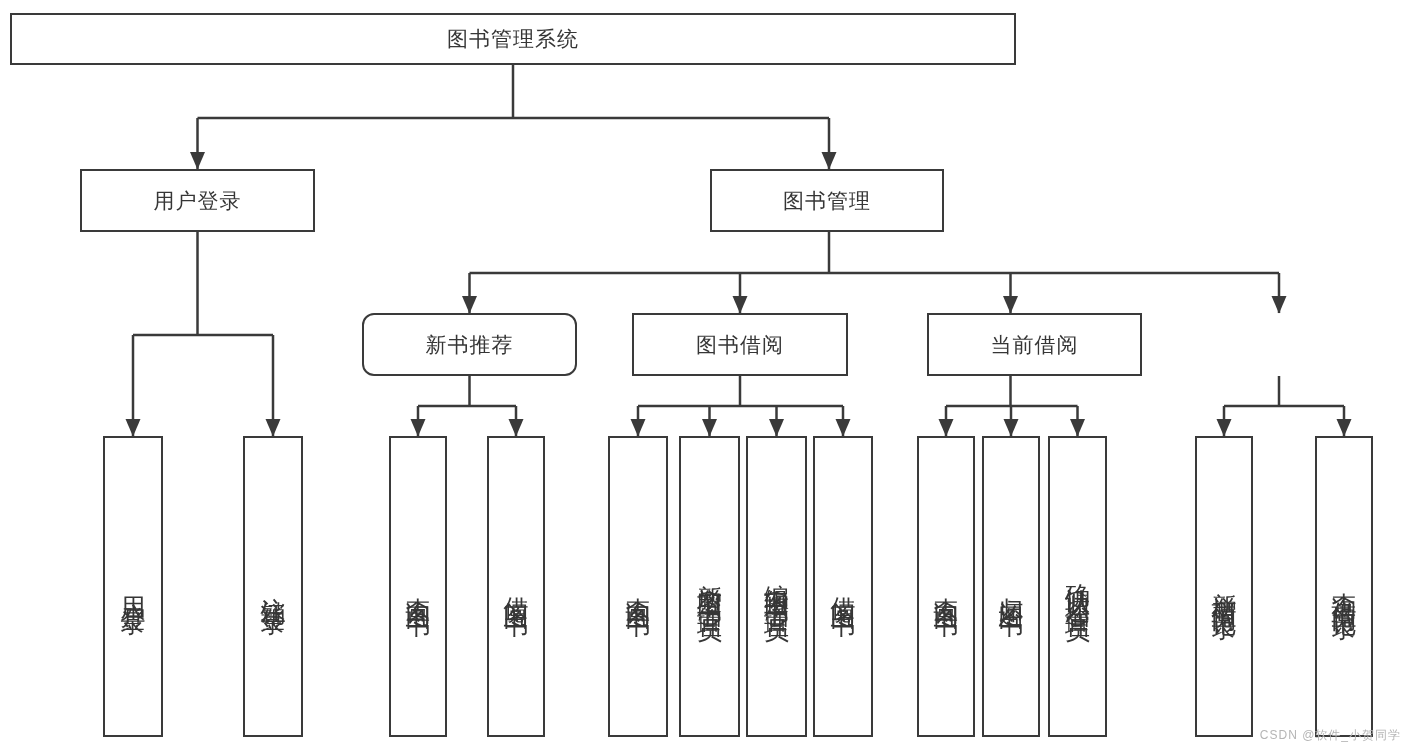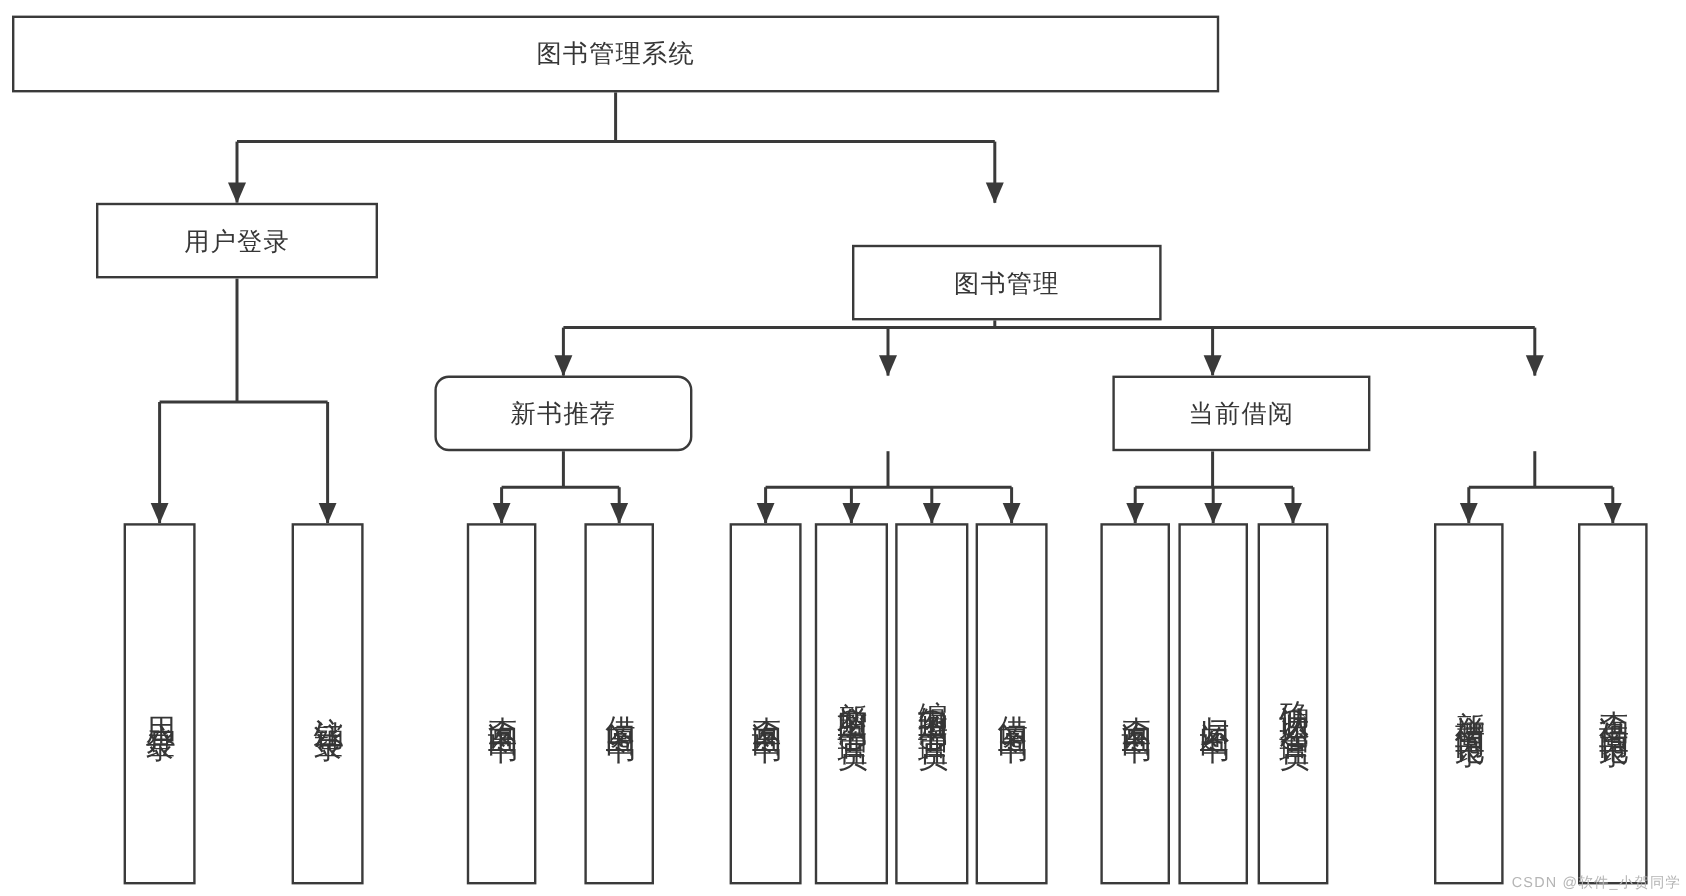--- a/index.html
+++ b/index.html
@@ -25,24 +25,24 @@
   .hbox { font-size: 21px; letter-spacing: 1px; }
   .vbox span {
     writing-mode: vertical-rl;
     text-orientation: mixed;
     font-size: 25px;
     letter-spacing: 5px;
     line-height: 1;
     white-space: nowrap;
   }
   
-  #b-root      { left: 10px;   top: 13px;  width: 1006px; height: 64px; }
+  #b-root      { left: 10px;   top: 13px;  width: 1006px; height: 52px; }
   
   #b-login     { left: 80px;   top: 169px; width: 235px;  height: 63px; }
-  #b-bookmgmt  { left: 710px;  top: 169px; width: 258px;  height: 63px; margin-top: 35px; }
+  #b-bookmgmt  { left: 710px;  top: 169px; width: 234px;  height: 63px; }
   
   #b-newbooks  { left: 362px;  top: 313px; width: 215px;  height: 63px; border-radius: 12px; }
   #b-borrow    { left: 632px;  top: 313px; width: 216px;  height: 63px; }
   #b-current   { left: 927px;  top: 313px; width: 215px;  height: 63px; }
   #b-records   { left: 1172px; top: 313px; width: 214px;  height: 63px; }
   
   .leaf { top: 436px; height: 301px; }
   #l1  { left: 103px;  width: 60px; }
   #l2  { left: 243px;  width: 60px; }
   #l3  { left: 389px;  width: 58px; }
@@ -129,20 +129,23 @@
   <div class="box hbox" id="b-login">
     <span>用户登录</span>
   </div>
   <div class="box hbox" id="b-bookmgmt">
     <span>图书管理</span>
   </div>
 
   <div class="box hbox" id="b-newbooks">
     <span>新书推荐</span>
   </div>
+  <div class="box hbox" id="b-borrow">
+    <span>图书借阅</span>
+  </div>
   <div class="box hbox" id="b-current">
     <span>当前借阅</span>
   </div>
 
   <div class="box vbox leaf" id="l1">
     <span>用户登录</span>
   </div>
   <div class="box vbox leaf" id="l2">
     <span>注销登录</span>
   </div>

